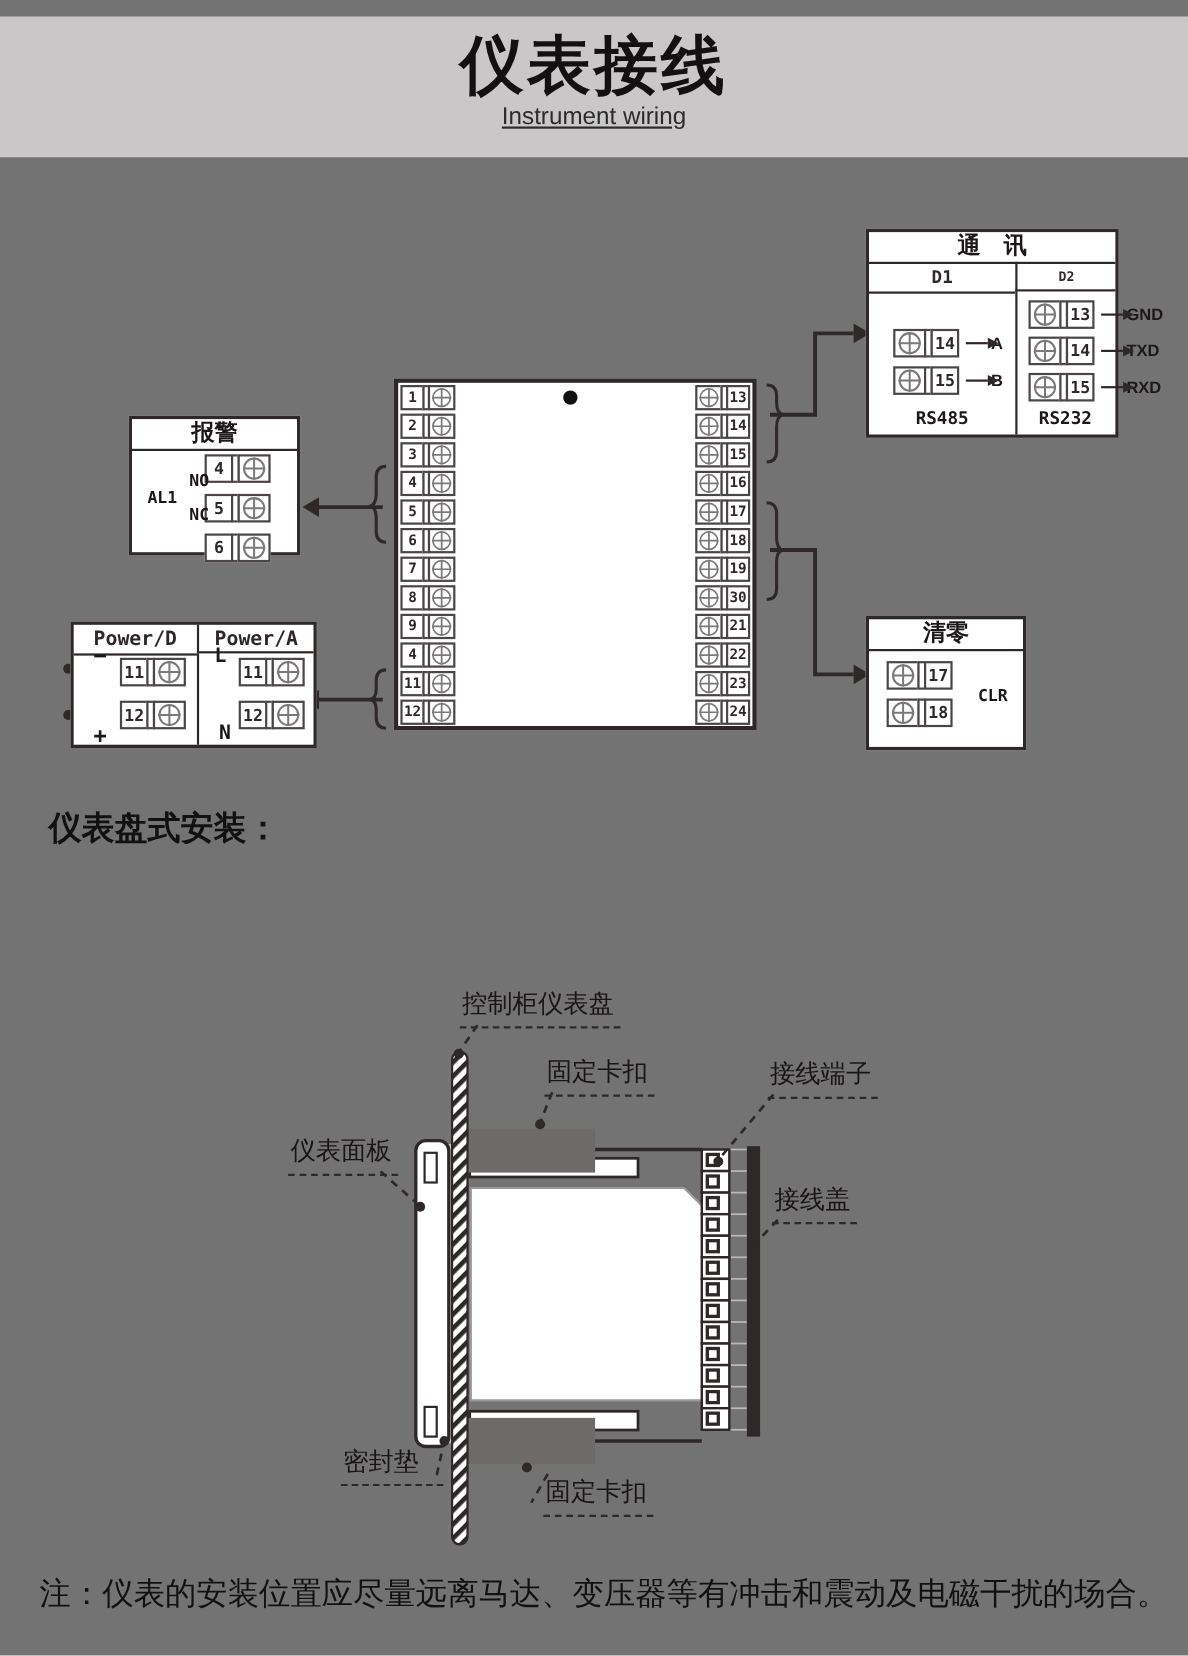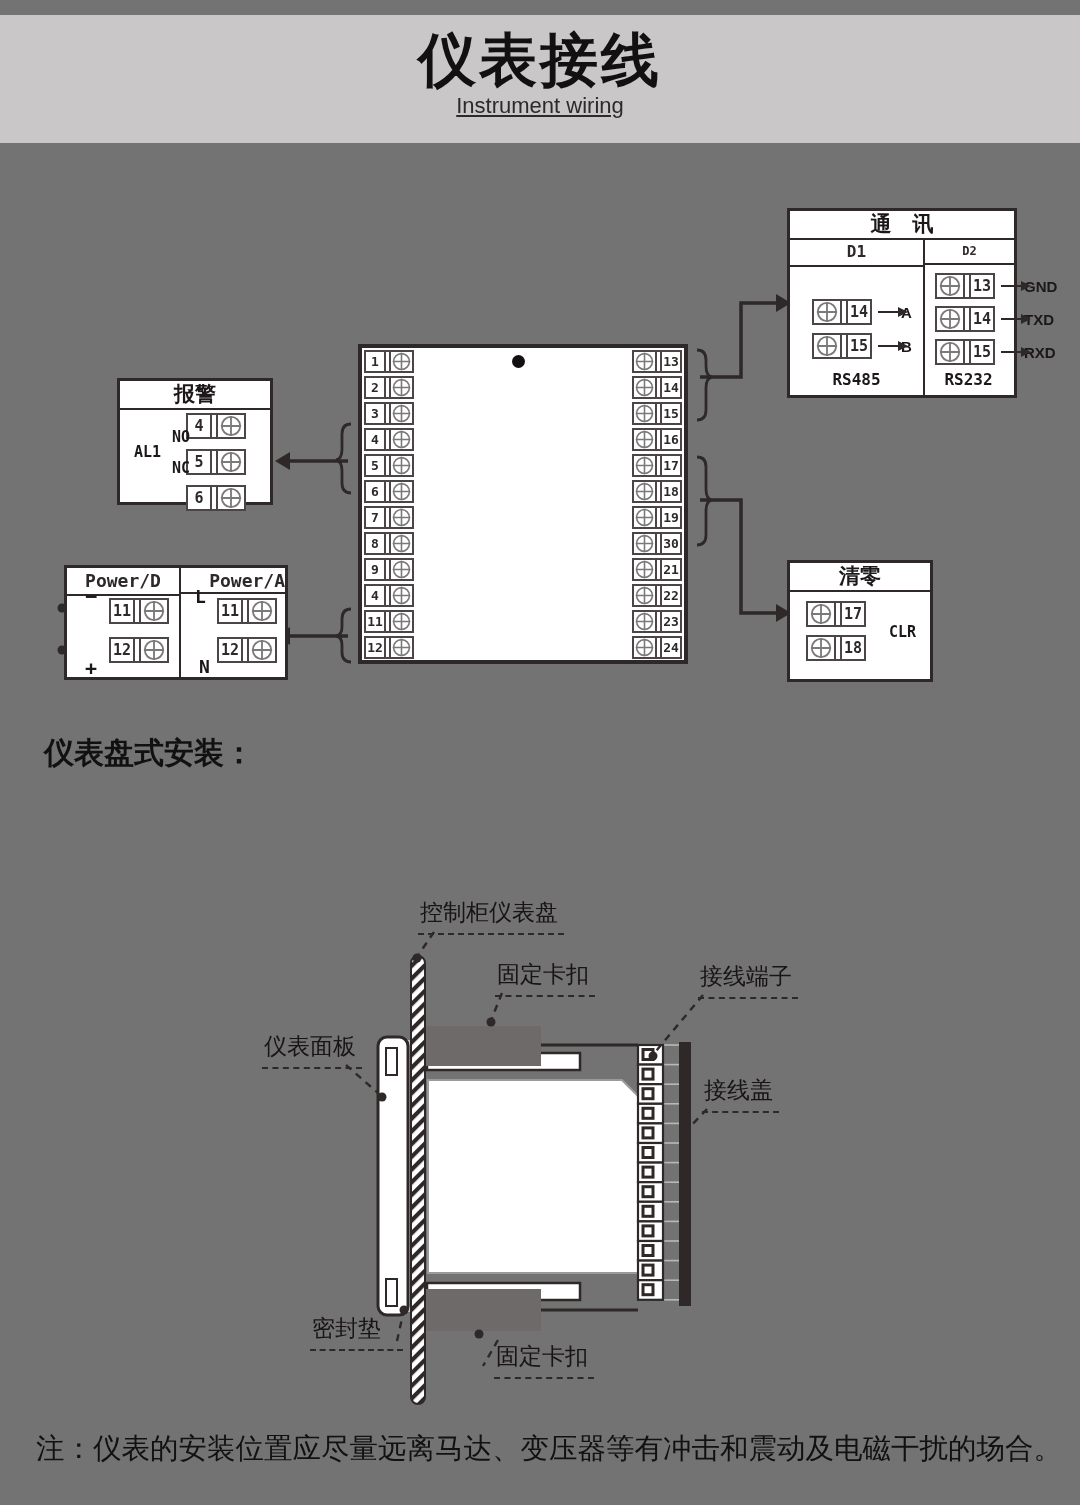--- a/index.html
+++ b/index.html
@@ -337,21 +337,21 @@
           </span>
       </div>
       </div>
     <span class="mini" style="left:14px;top:62px;">AL1</span>
     <span class="mini" style="left:52px;top:47px;">NO</span>
     <span class="mini" style="left:52px;top:78px;">NC</span>
   </div>
 
   <div class="dbox" style="left:48px;top:565px;width:224px;height:115px;margin-left:16px;">
     <div style="position:absolute;left:0;top:0;width:112px;height:26px;border-bottom:2.5px solid #2e2829;text-align:center;font:700 18px 'DejaVu Sans Mono',monospace;line-height:26px;">Power/D</div>
-    <div style="position:absolute;left:112px;top:0;right:0;height:26px;border-left:2.5px solid #2e2829;border-bottom:2.5px solid #2e2829;text-align:right;font:700 18px 'DejaVu Sans Mono',monospace;line-height:26px;box-sizing:border-box;">Power/A</div>
+    <div style="position:absolute;left:112px;top:0;right:0;height:26px;border-left:2.5px solid #2e2829;border-bottom:2.5px solid #2e2829;text-align:center;font:700 18px 'DejaVu Sans Mono',monospace;line-height:26px;box-sizing:border-box;">Power/A</div>
     <div style="position:absolute;left:112px;top:26px;bottom:0;border-left:2.5px solid #2e2829;"></div>
 
     <div class="big" style="position:absolute;left:42px;top:30px;display:flex;flex-direction:column;gap:13px;">
 
     <div class="trow">
         <span class="tnum">11</span>
         <span class="tbar"></span>
         <span class="tscrew">
             <svg class="screw-svg" viewBox="0 0 26 24">
               <circle cx="13" cy="12" r="10" fill="none" stroke="#7a7a7a" stroke-width="2"></circle>

